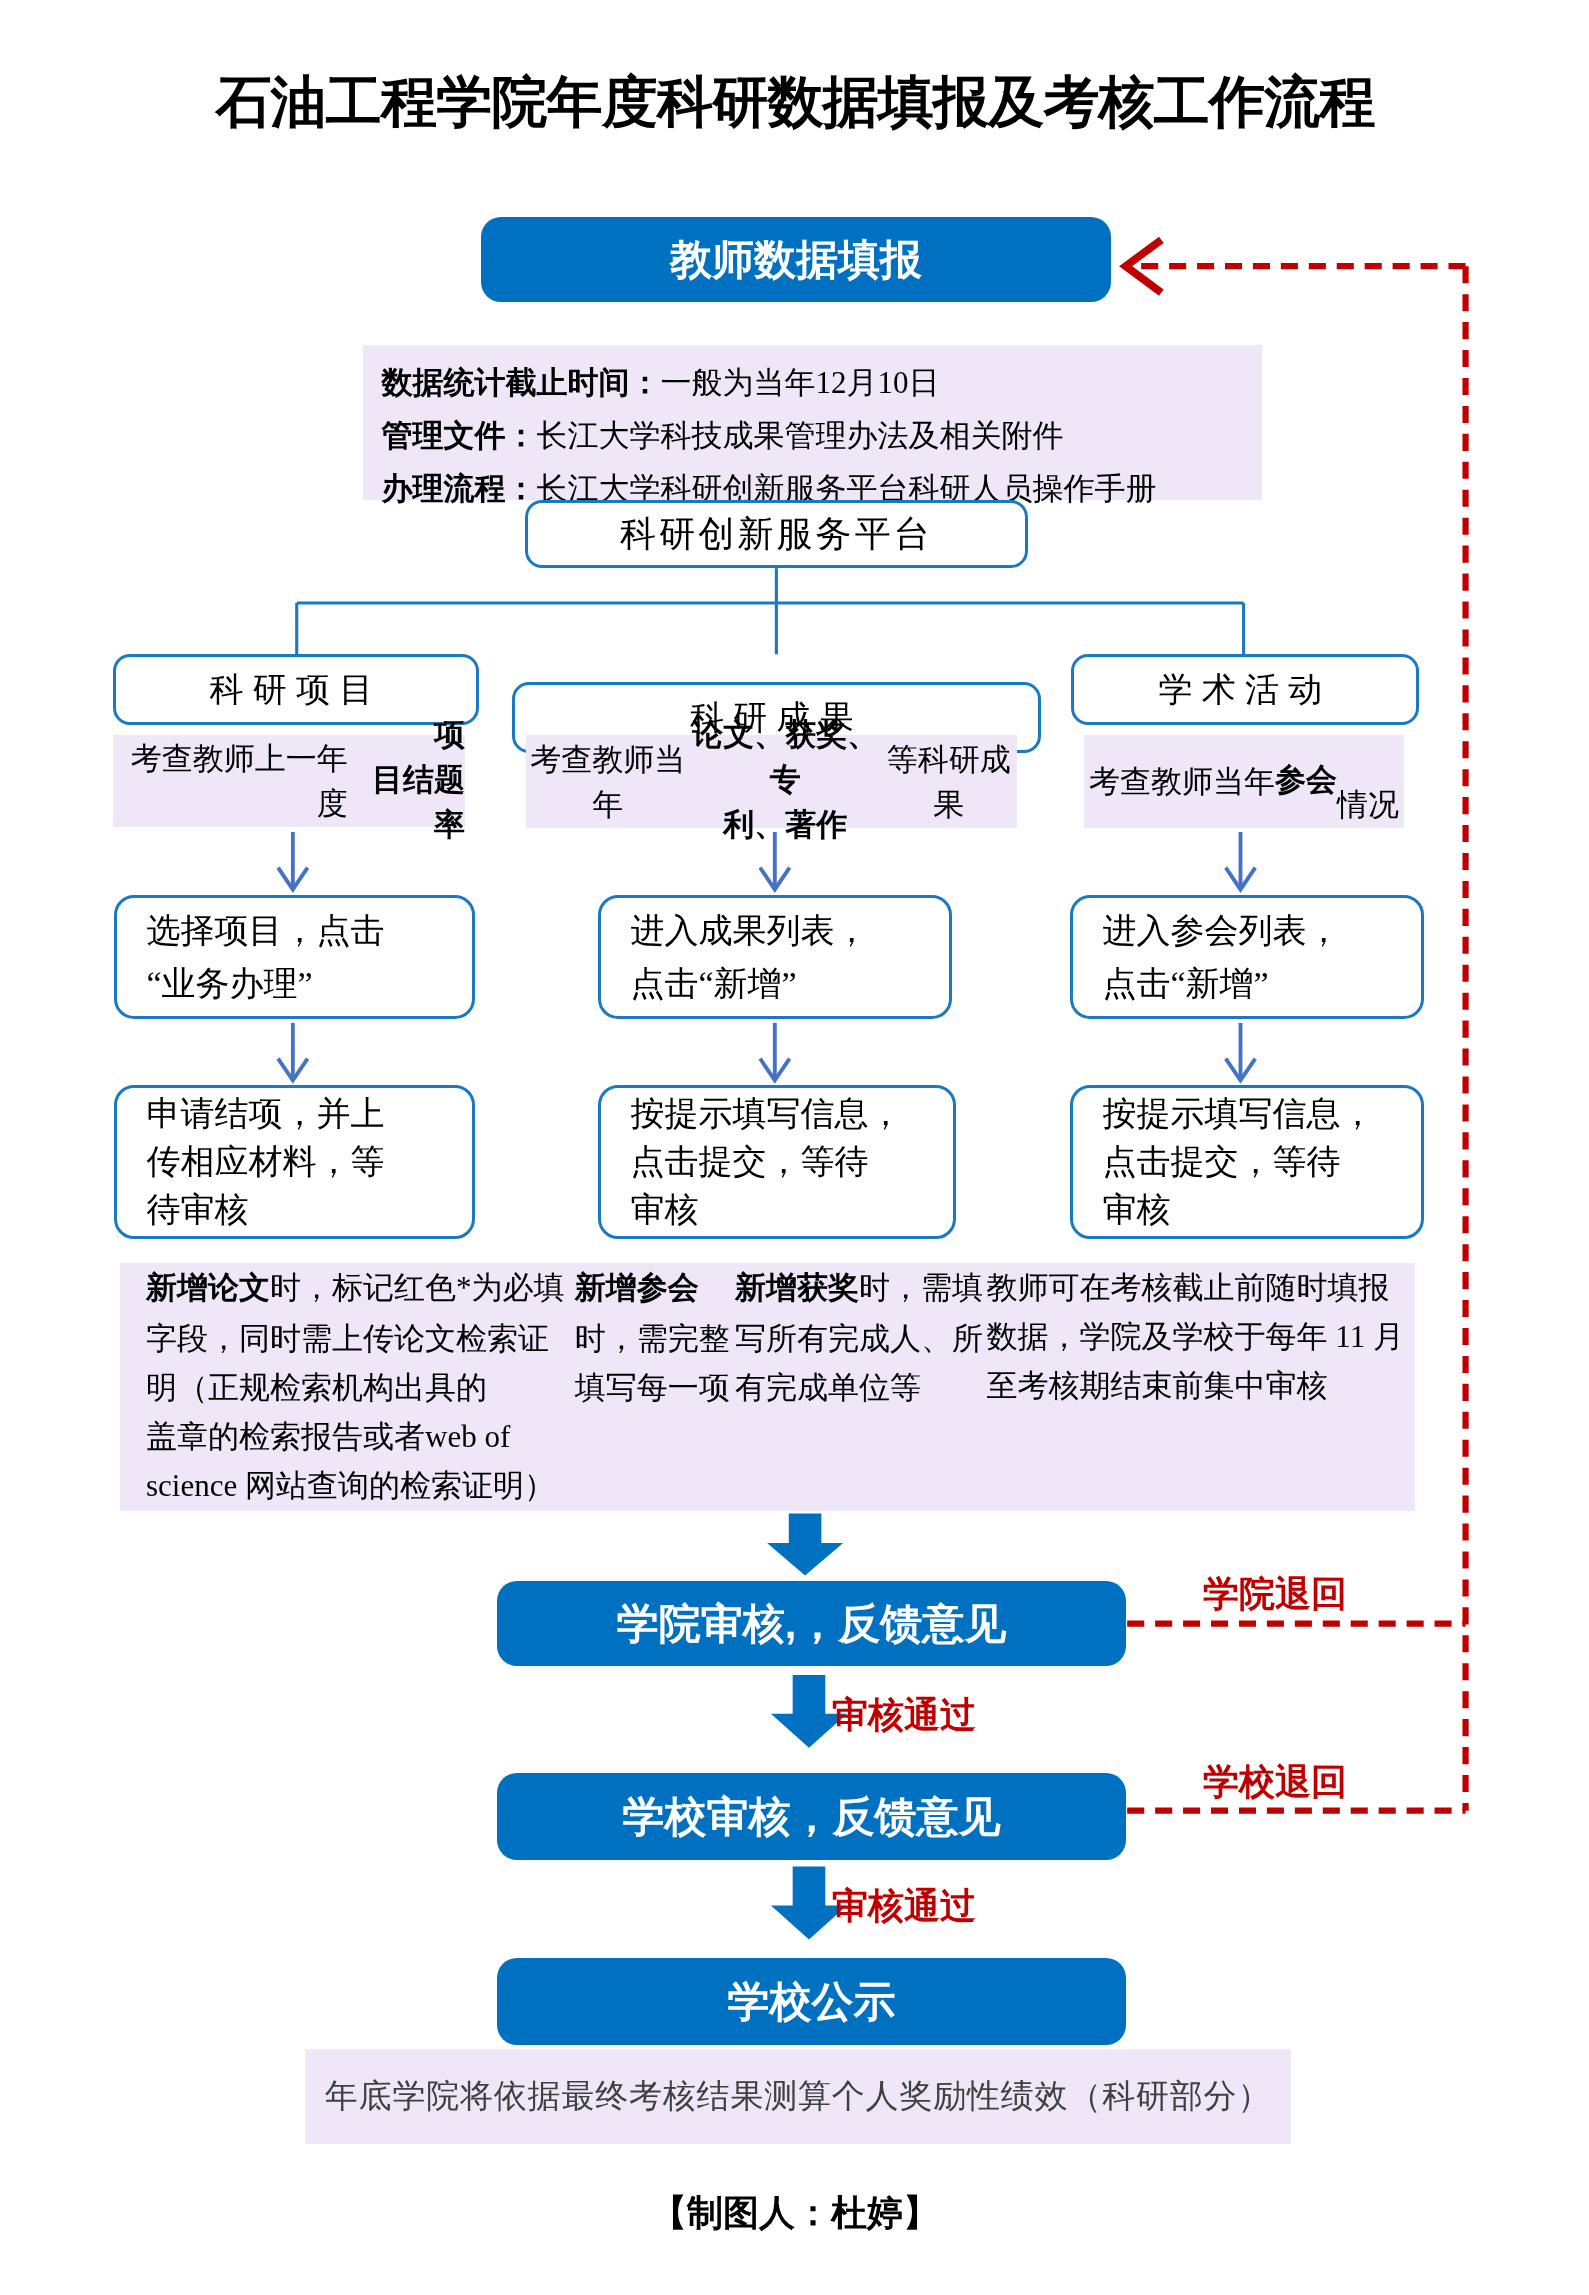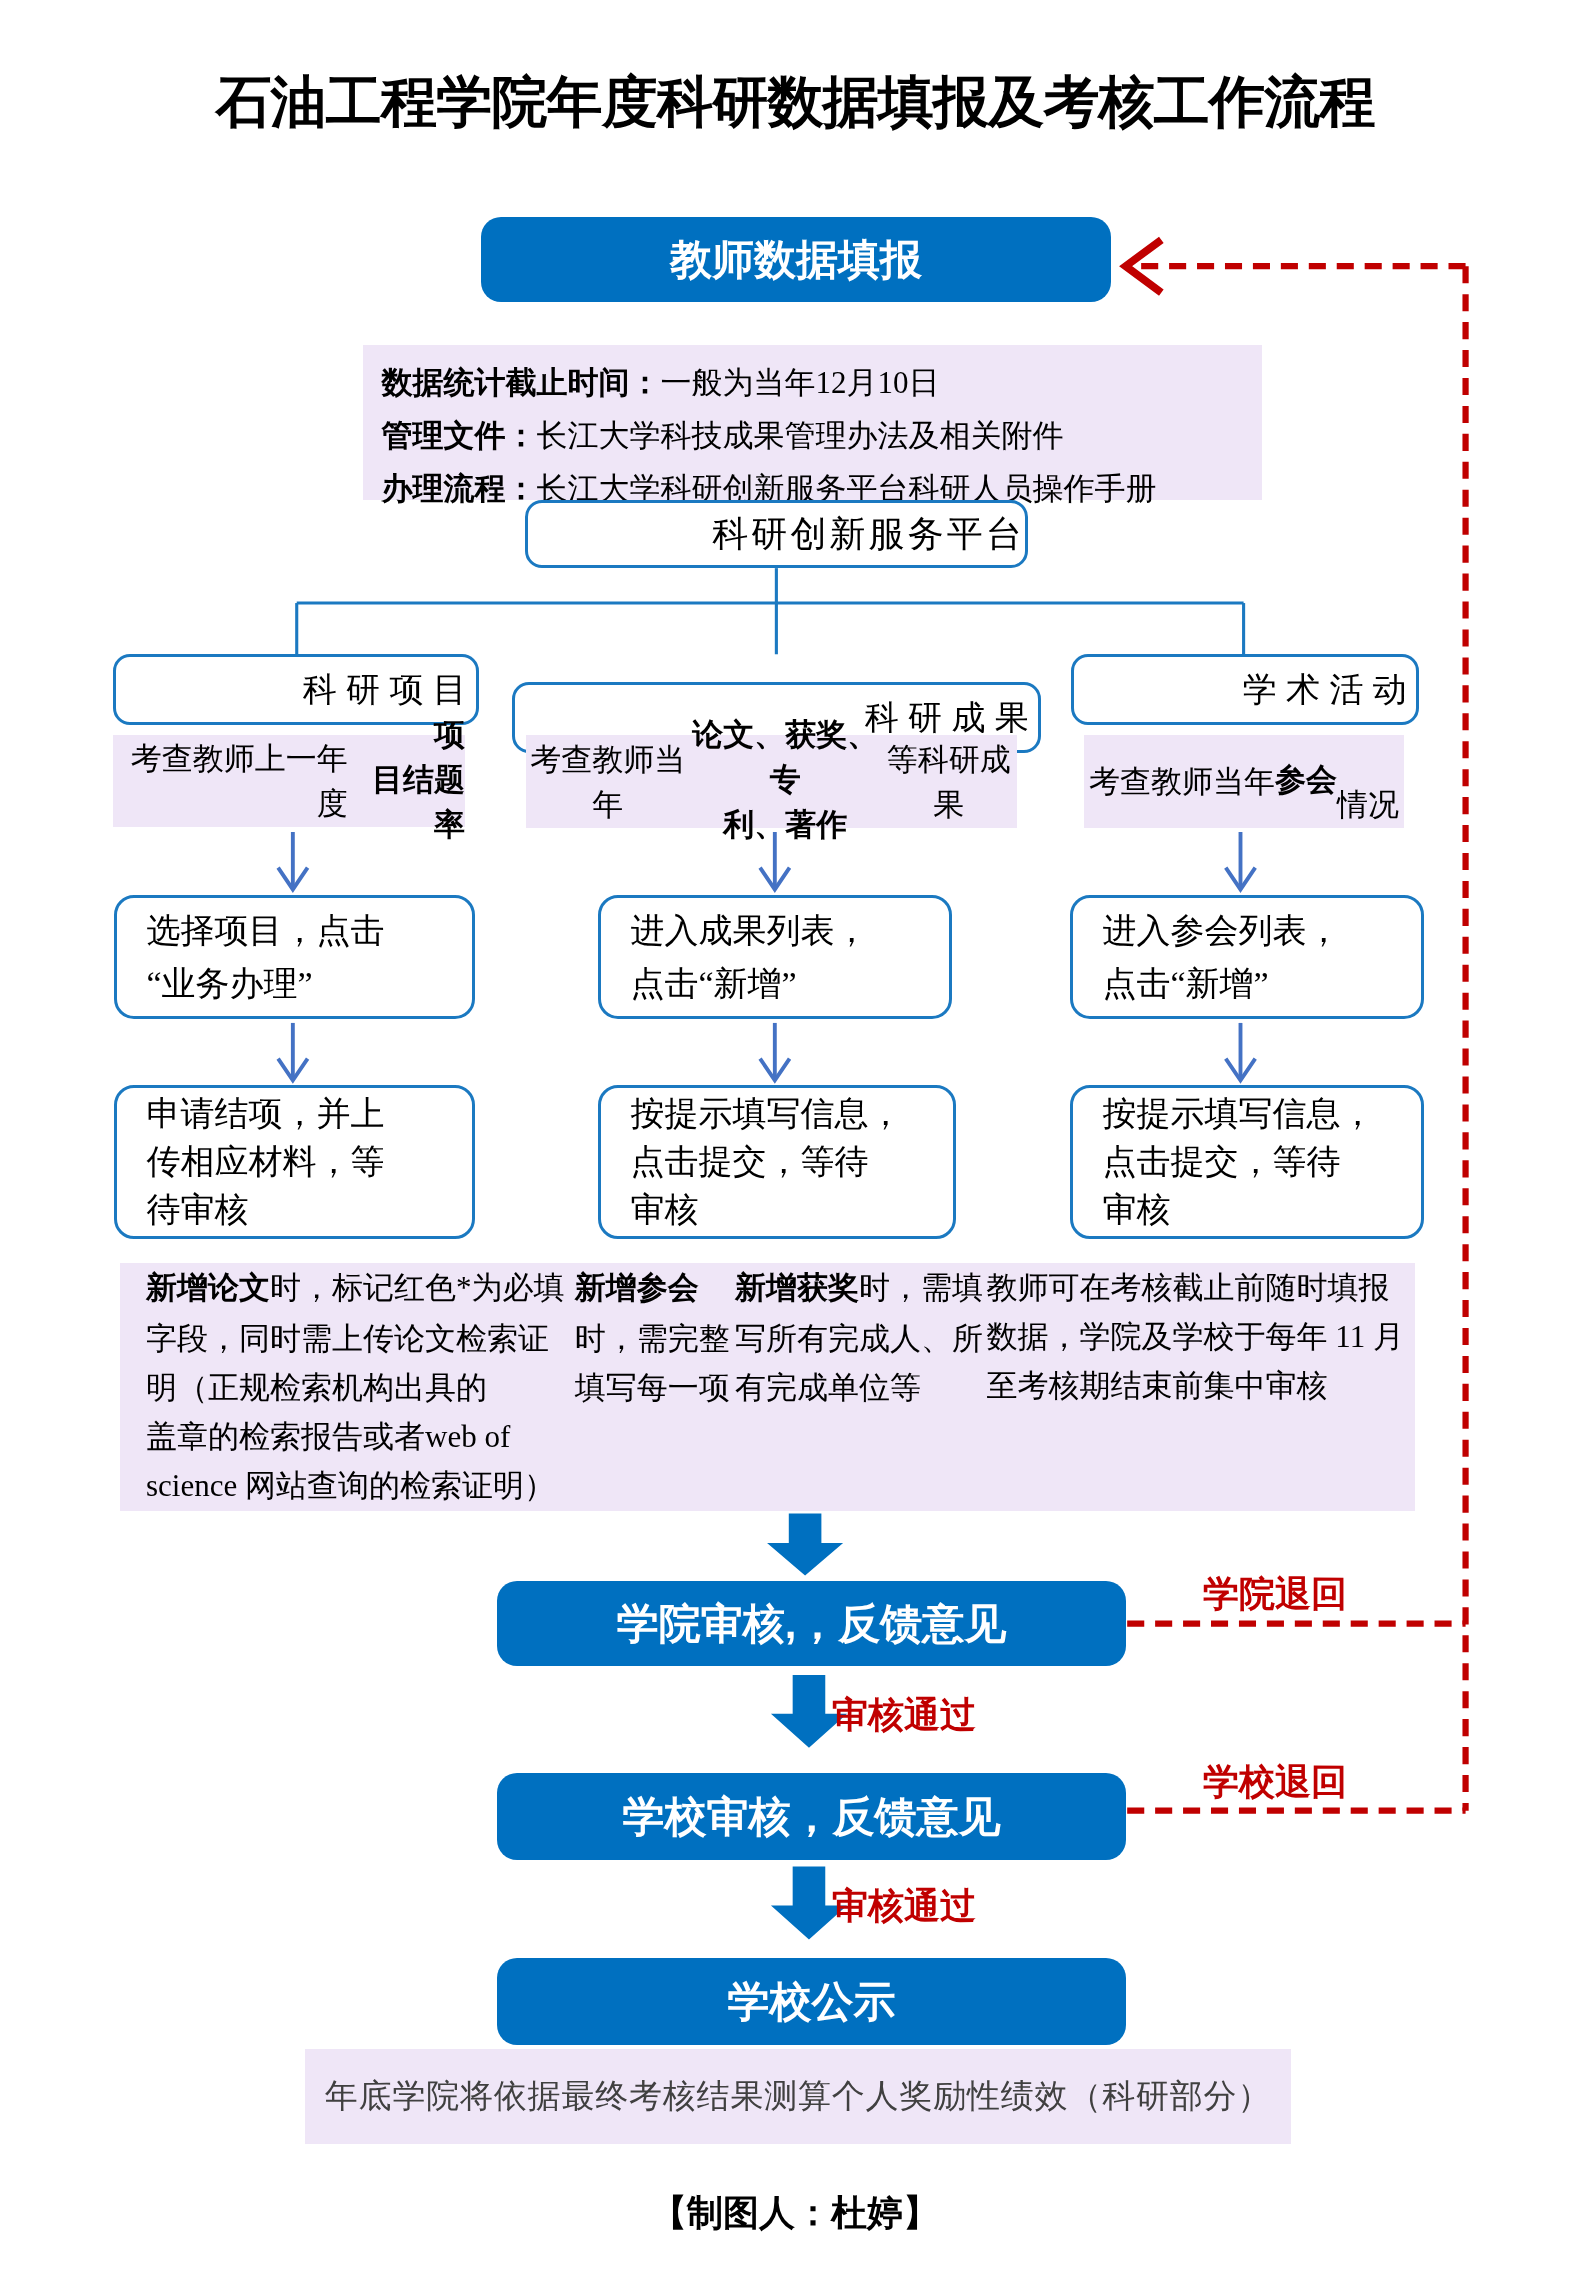--- a/index.html
+++ b/index.html
@@ -5,21 +5,21 @@
   html,body{margin:0;padding:0;background:#ffffff;}
   .canvas{position:relative;width:1590px;height:2295px;background:#ffffff;overflow:hidden;
           font-family:"Liberation Sans",sans-serif;}
   .abs{position:absolute;box-sizing:border-box;}
   .title{left:0;top:65px;width:1590px;text-align:center;font-size:56px;font-weight:900;
          color:#000;letter-spacing:-0.8px;white-space:nowrap;}
   .blue-pill{background:#0070C0;border-radius:20px;color:#fff;display:flex;align-items:center;
              justify-content:center;font-weight:700;font-size:42px;white-space:nowrap;}
   .lav{background:#EFE6F7;}
   .white-box{background:#fff;border:3.1px solid #1B79C1;border-radius:17px;display:flex;
-             align-items:center;justify-content:flex-end;color:#000;
+             align-items:center;justify-content:center;color:#000;
              font-family:"Liberation Serif",serif;}
   .info-box{padding:12.4px 0 0 18.6px;font-size:31px;line-height:51px;
             font-family:"Liberation Serif",serif;color:#000;}
   .lav-desc{display:flex;align-items:center;justify-content:center;text-align:center;
             font-size:31px;line-height:45px;white-space:pre-line;
             font-family:"Liberation Serif",serif;color:#000;}
   .step-box{background:#fff;border:3.9px solid #1B79C1;border-radius:20px;display:flex;
             align-items:center;font-size:34px;line-height:53px;white-space:pre-line;
             padding-left:29.5px;font-family:"Liberation Serif",serif;color:#000;}
   .notes-box{display:flex;flex-direction:row;justify-content:center;padding:0 0 0 26px;

